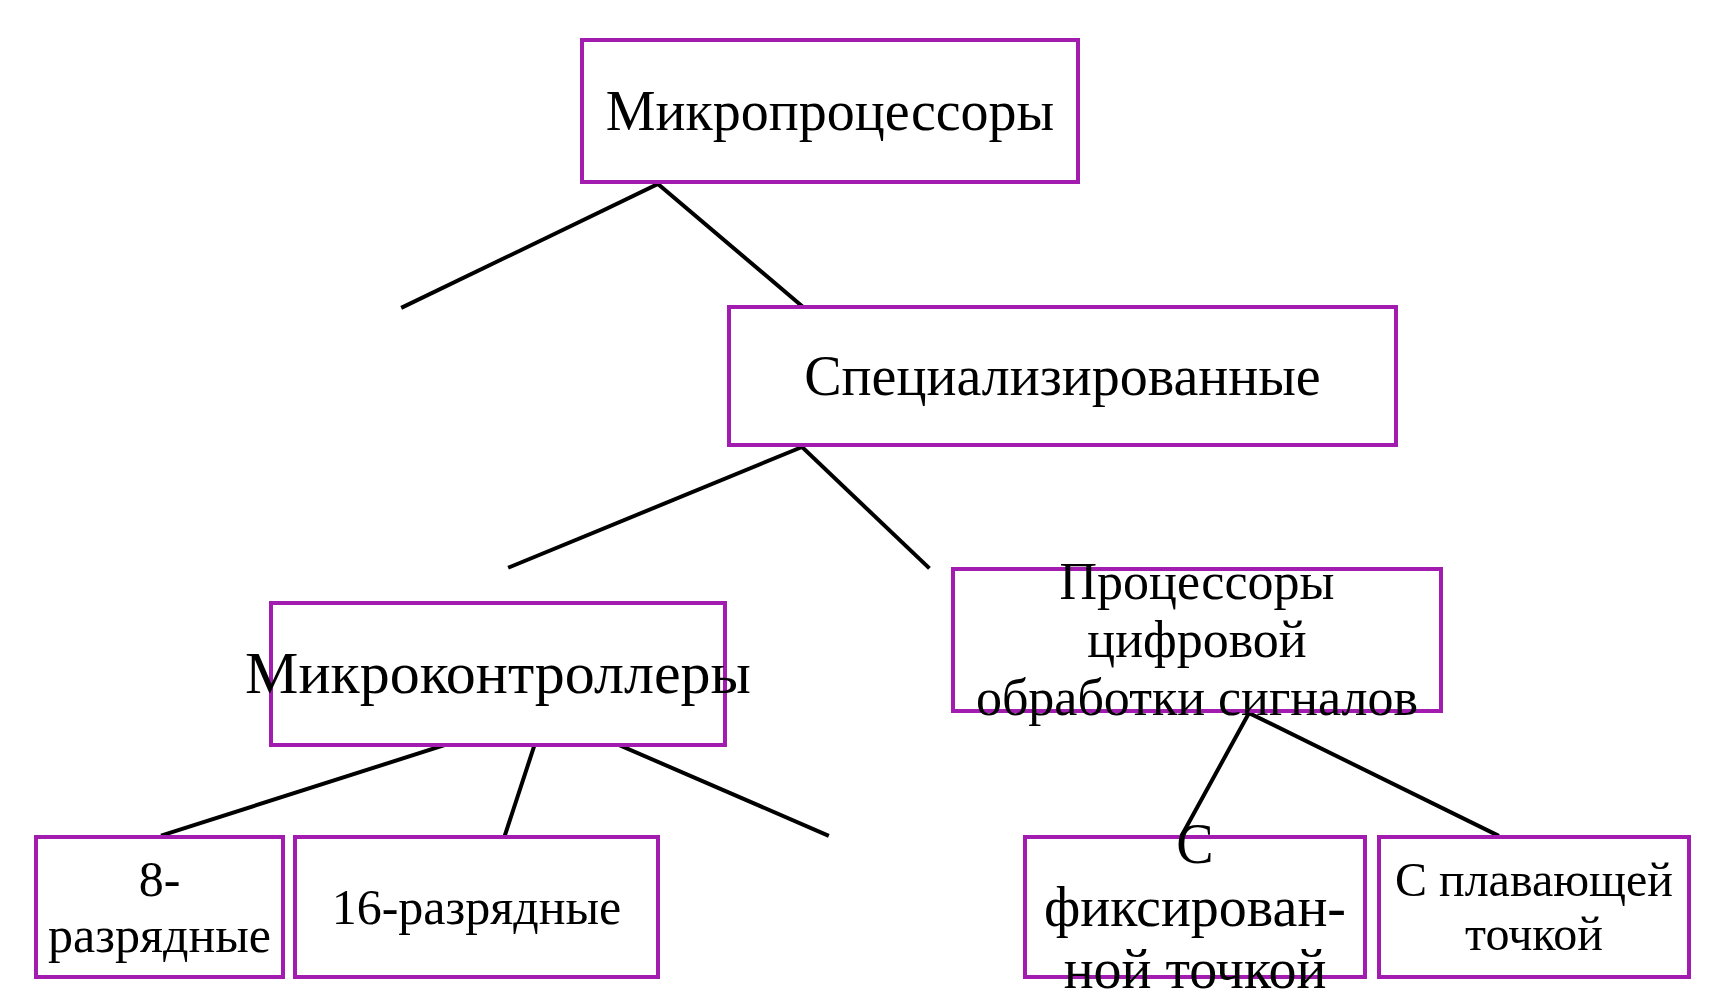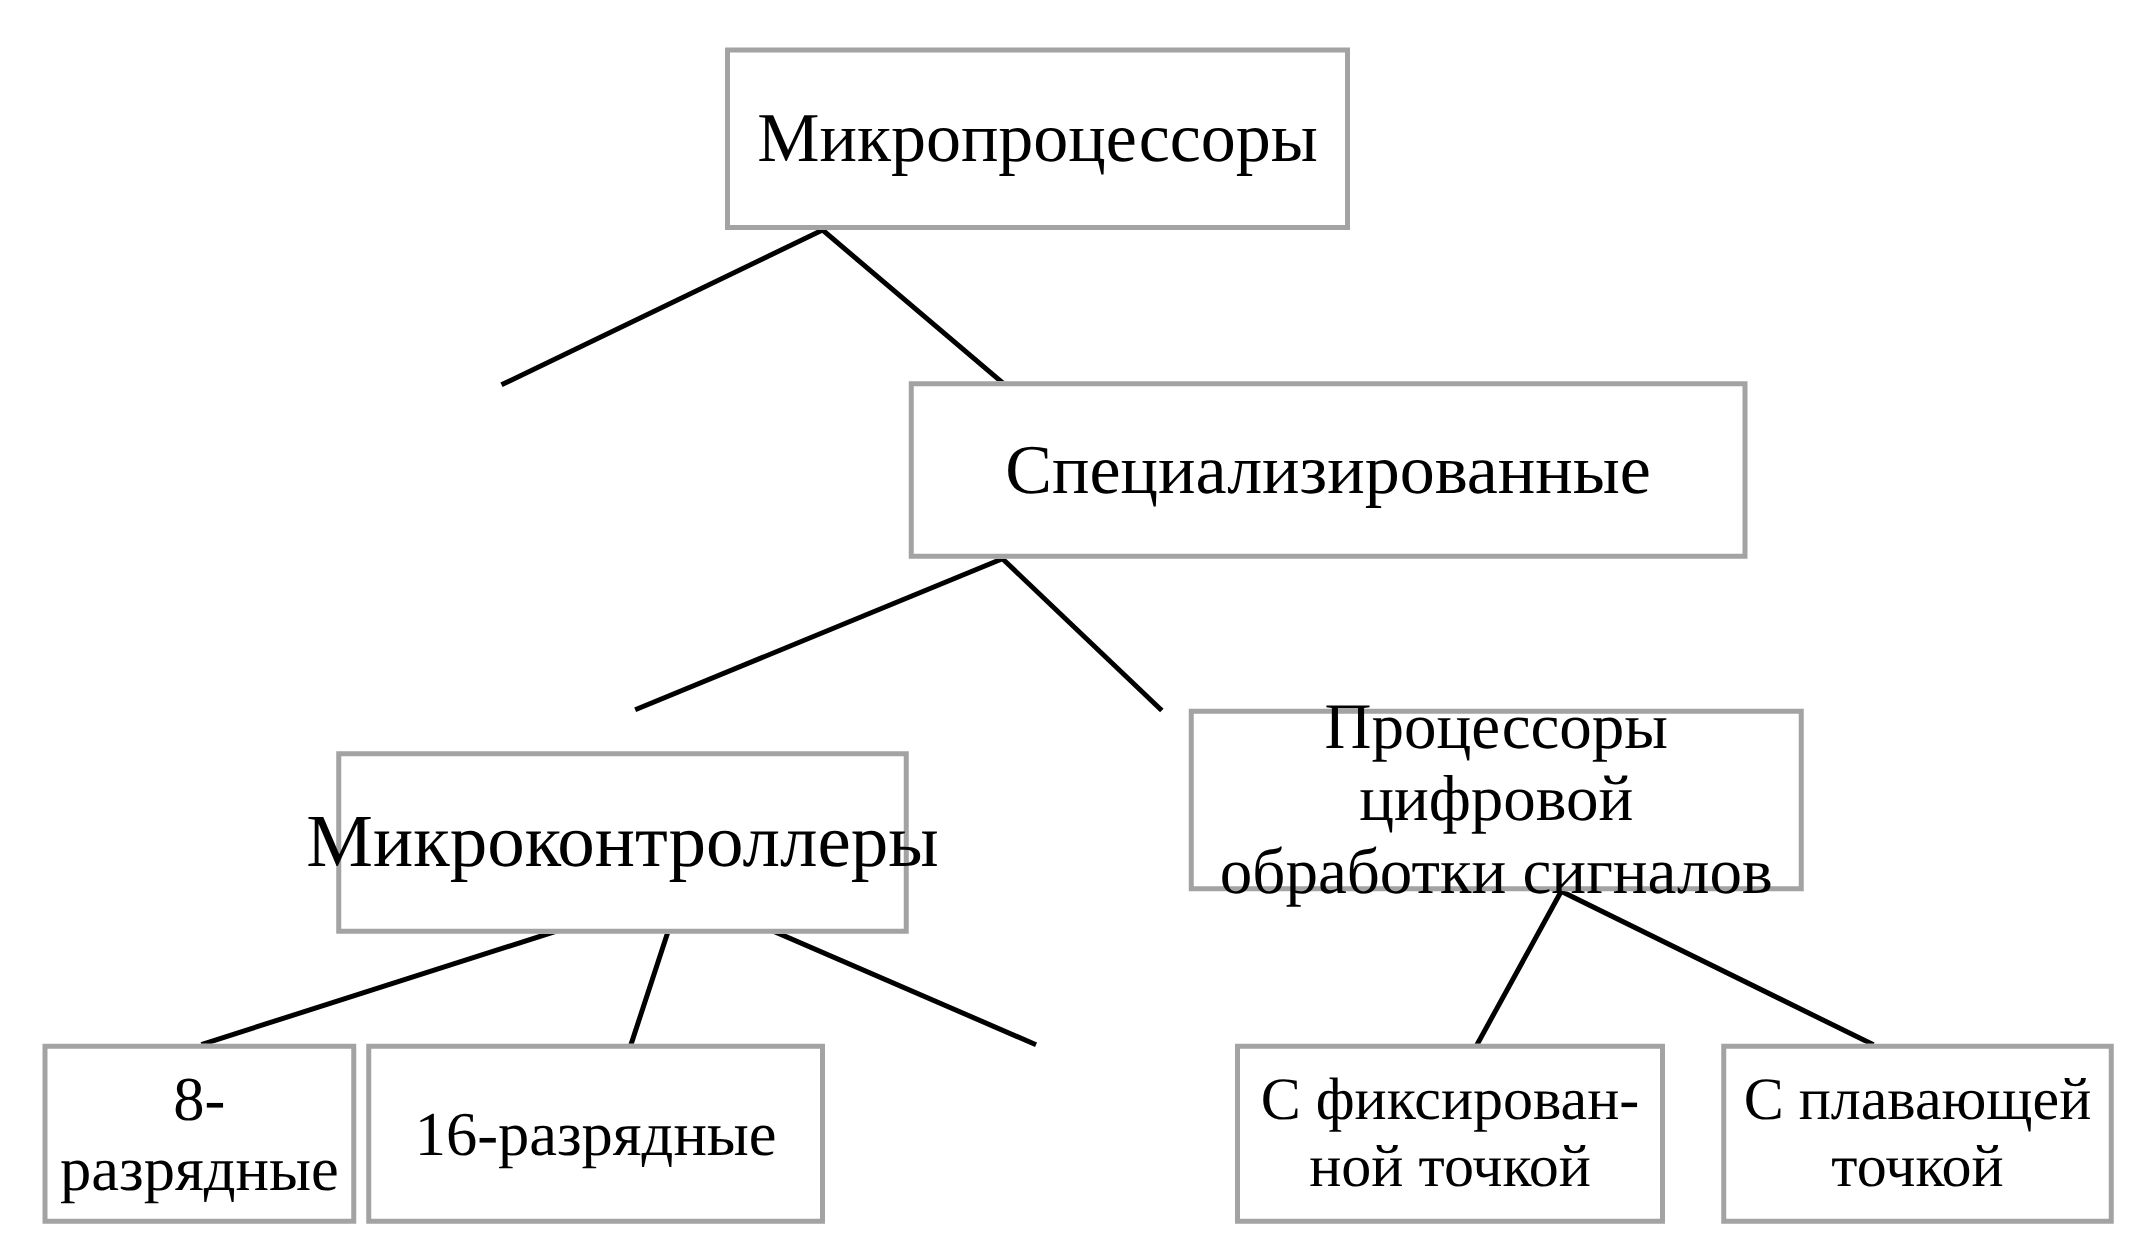--- a/index.html
+++ b/index.html
@@ -23,42 +23,42 @@
     left: 0;
     top: 0;
     width: 1716px;
     height: 1008px;
     pointer-events: none;
   }
   .node {
     position: absolute;
     box-sizing: border-box;
     background: #ffffff;
-    border: 4px solid #a3a3a3;
+    border: 4px solid #a21caf;
     display: flex;
     align-items: center;
     justify-content: center;
     text-align: center;
     line-height: 1.12;
     z-index: 2;
   }
   .node-label {
     display: block;
     white-space: pre-line;
     padding: 0 6px;
   }
   .n-root       { left: 580px;  top: 38px;  width: 500px; height: 146px; font-size: 56px; }
   .n-general    { left: 142px;  top: 305px; width: 546px; height: 142px; font-size: 56px; }
   .n-special    { left: 727px;  top: 305px; width: 671px; height: 142px; font-size: 56px; }
   .n-mcu        { left: 269px;  top: 601px; width: 458px; height: 146px; font-size: 60px; }
   .n-dsp        { left: 951px;  top: 567px; width: 492px; height: 146px; font-size: 52px; }
   .n-b8         { left: 34px;   top: 835px; width: 251px; height: 144px; font-size: 50px; }
   .n-b16        { left: 293px;  top: 835px; width: 367px; height: 144px; font-size: 50px; }
   .n-b32        { left: 675px;  top: 835px; width: 311px; height: 144px; font-size: 50px; }
-  .n-fixed      { left: 988px; top: 835px; width: 344px; height: 144px; font-size: 48px; }
+  .n-fixed      { left: 1023px; top: 835px; width: 344px; height: 144px; font-size: 56px; }
   .n-float      { left: 1377px; top: 835px; width: 314px; height: 144px; font-size: 48px; }
 </style>
 </head>
 <body>
 
 <div id="canvas">
 
   <svg id="edges" viewBox="0 0 1716 1008" width="1716" height="1008" xmlns="http://www.w3.org/2000/svg">
     <g stroke="#000000" stroke-width="4" fill="none" stroke-linecap="square">
       <line x1="658" y1="184" x2="403" y2="307"></line>

